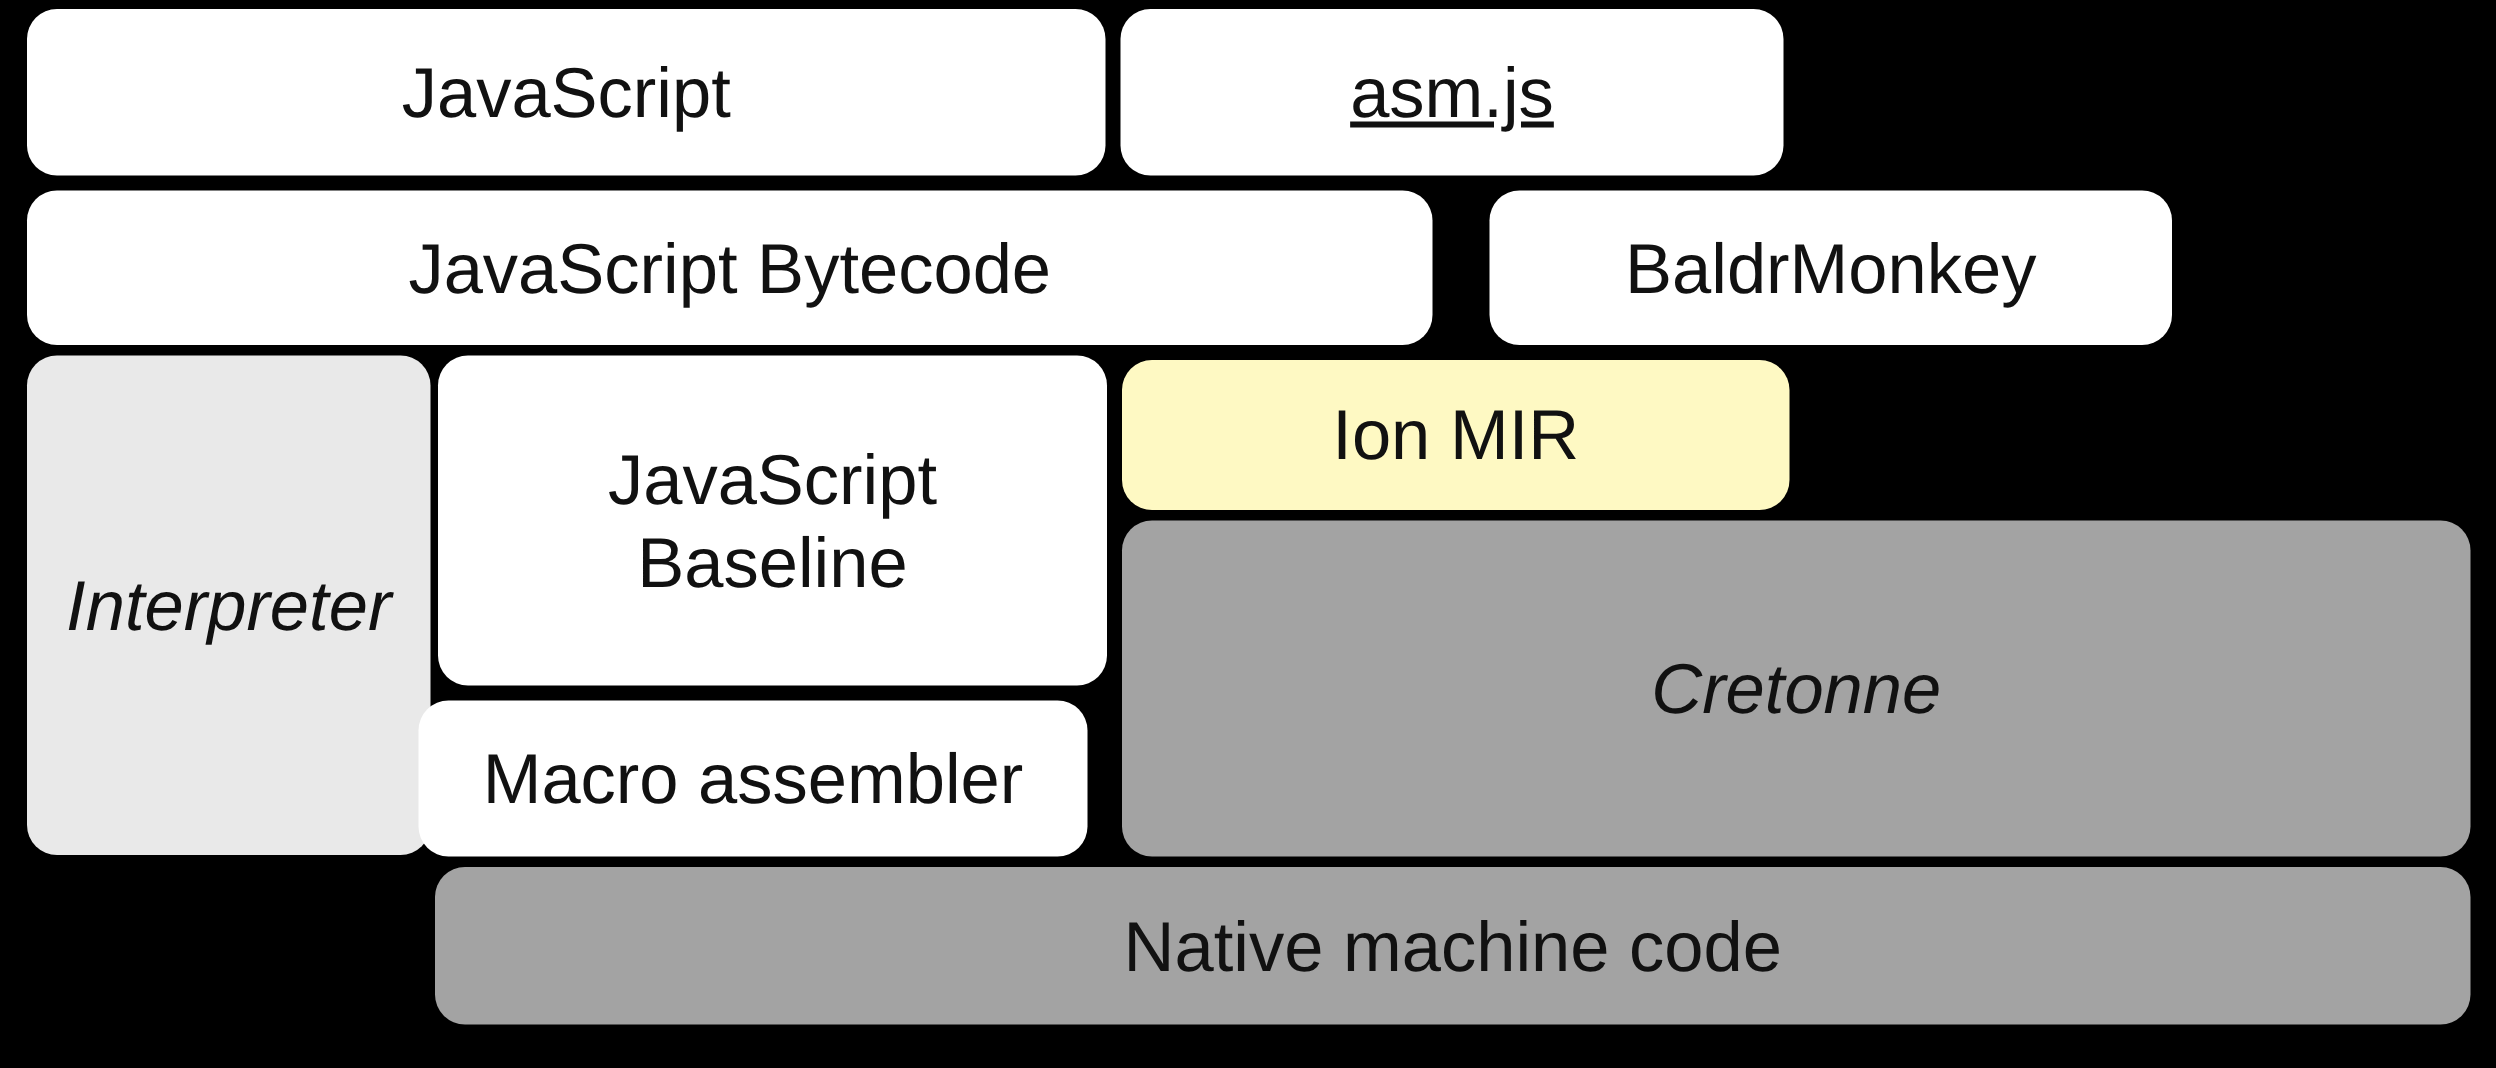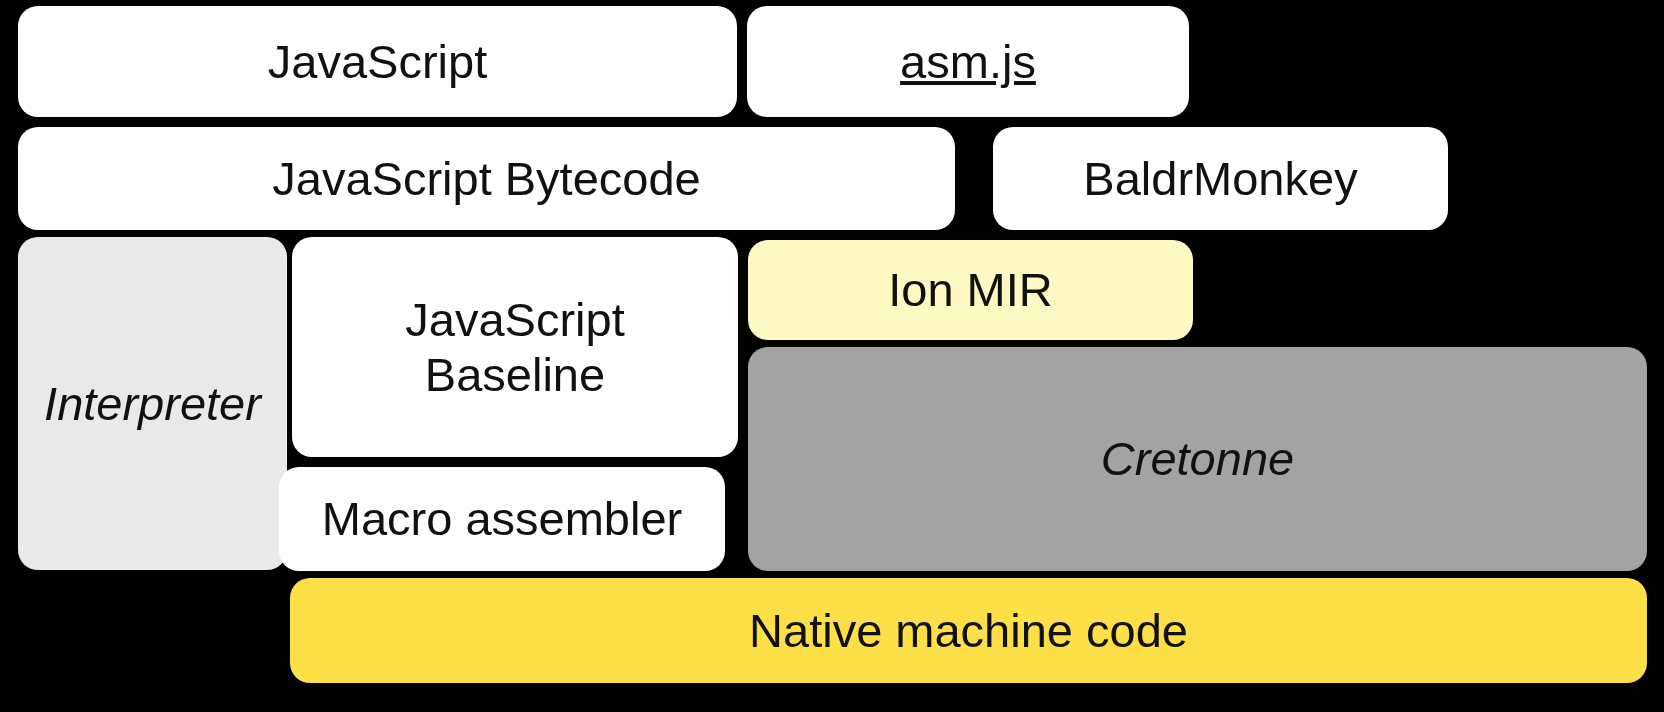--- a/index.html
+++ b/index.html
@@ -44,14 +44,14 @@
   <div class="box" id="b-javascript" style="background: rgb(255, 255, 255);">JavaScript</div>
   <div class="box" id="b-asmjs" style="background: rgb(255, 255, 255); text-decoration: underline;">asm.js</div>
   <div class="box" id="b-bytecode" style="background: rgb(255, 255, 255); text-align: right;">JavaScript Bytecode</div>
   <div class="box" id="b-baldr" style="background: rgb(255, 255, 255); margin-left: 28px;">BaldrMonkey</div>
   <div class="box" id="b-interp" style="background: rgb(233, 233, 233); font-style: italic;">Interpreter</div>
   <div class="box" id="b-baseline" style="background: rgb(255, 255, 255);">JavaScript
 Baseline</div>
   <div class="box" id="b-ionmir" style="background: #fef9c3;">Ion MIR</div>
   <div class="box" id="b-cretonne" style="background: #a3a3a3; font-style: italic;">Cretonne</div>
   <div class="box" id="b-macro" style="background: rgb(255, 255, 255);">Macro assembler</div>
-  <div class="box" id="b-native" style="background: #fde047; text-align: right;">Native machine code</div>
+  <div class="box" id="b-native" style="background: #a3a3a3; text-align: right;">Native machine code</div>
 </div>
 
 </body></html>

